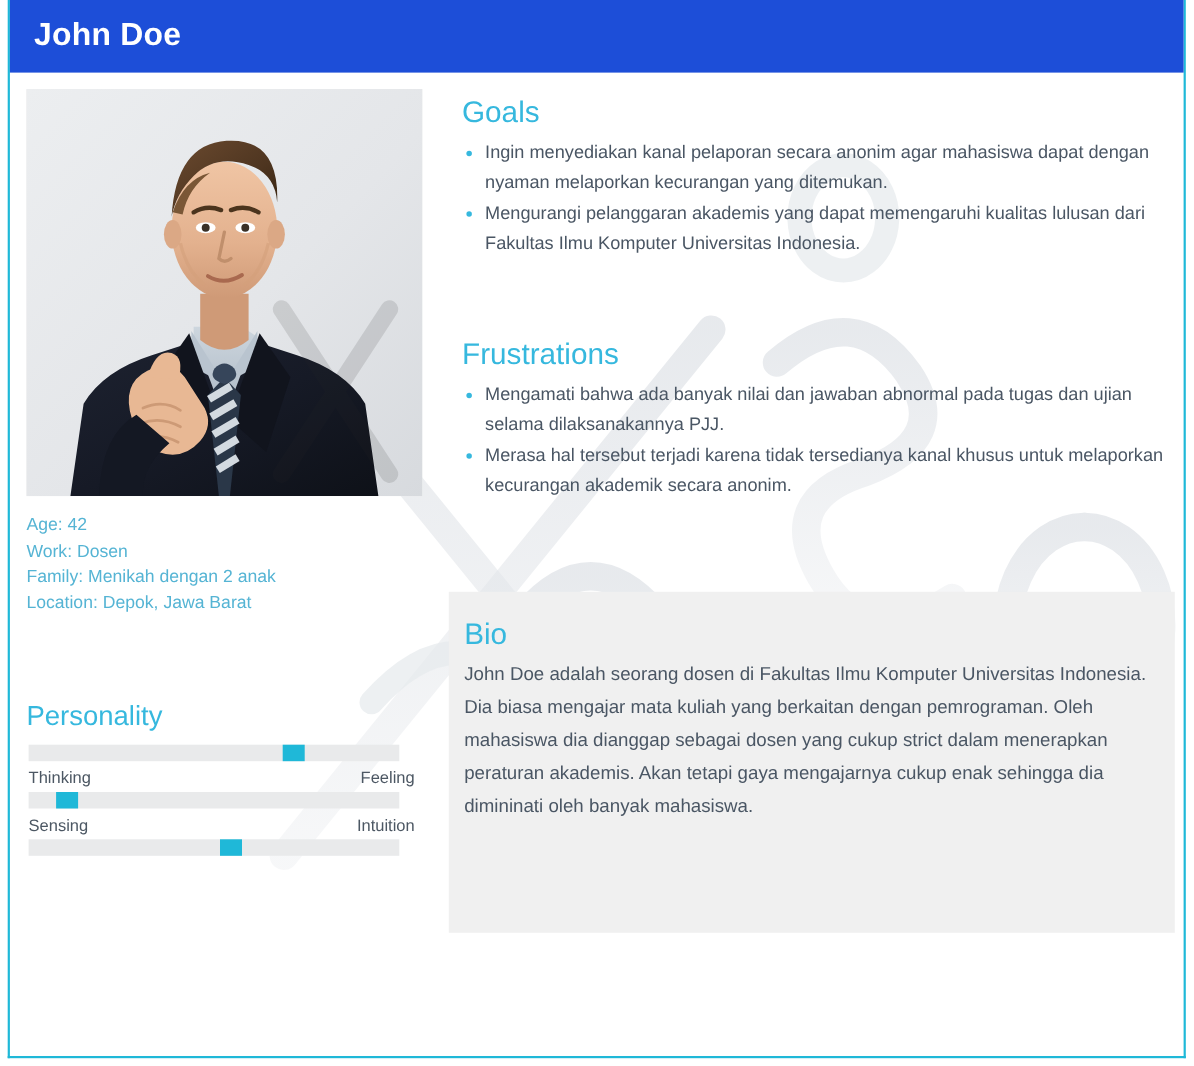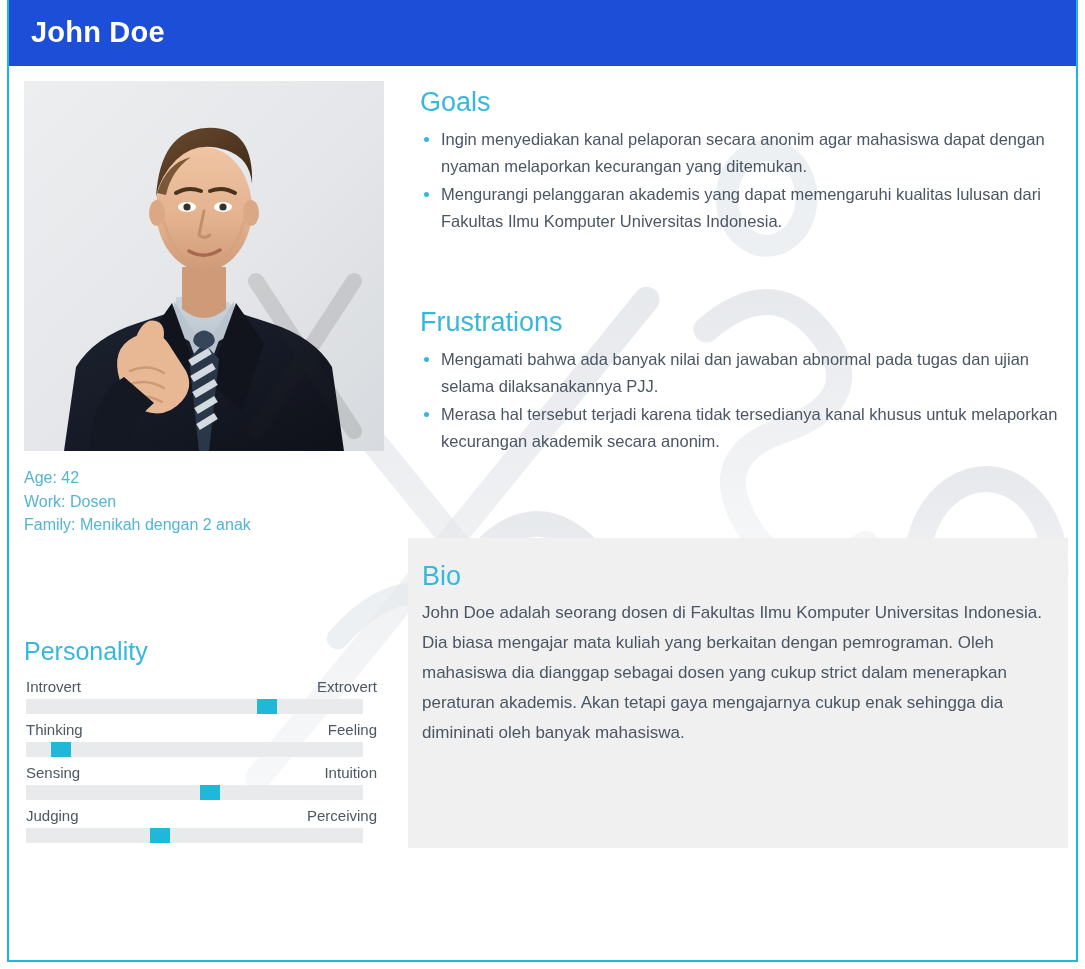--- a/index.html
+++ b/index.html
@@ -329,30 +329,27 @@
               <path d="M330 200 L232 350"></path>
             </g>
           </g>
         </svg>
       </div>
 
       <div class="demographics">
         <div class="dline">Age: 42</div>
         <div class="dline">Work: Dosen</div>
         <div class="dline">Family: Menikah dengan 2 anak</div>
+        <div class="dline">Location: Depok, Jawa Barat</div>
       </div>
 
       <div class="personality">
         <div class="section-title">Personality</div>
 
         <div class="trait">
-          <div class="trait-labels">
-            <span>Introvert</span>
-            <span>Extrovert</span>
-          </div>
           <div class="trait-track">
             <div class="trait-handle" style="left: 231px;"></div>
           </div>
         </div>
 
         <div class="trait">
           <div class="trait-labels">
             <span>Thinking</span>
             <span>Feeling</span>
           </div>
@@ -364,29 +361,20 @@
         <div class="trait">
           <div class="trait-labels">
             <span>Sensing</span>
             <span>Intuition</span>
           </div>
           <div class="trait-track">
             <div class="trait-handle" style="left: 174px;"></div>
           </div>
         </div>
 
-        <div class="trait">
-          <div class="trait-labels">
-            <span>Judging</span>
-            <span>Perceiving</span>
-          </div>
-          <div class="trait-track">
-            <div class="trait-handle" style="left: 124px;"></div>
-          </div>
-        </div>
       </div>
     </div>
 
     <div class="right-col">
 
       <div class="rsection goals-sec">
         <h2>Goals</h2>
         <ul class="bullets">
           <li>Ingin menyediakan kanal pelaporan secara anonim agar mahasiswa dapat dengan nyaman melaporkan kecurangan yang ditemukan.</li>
           <li>Mengurangi pelanggaran akademis yang dapat memengaruhi kualitas lulusan dari Fakultas Ilmu Komputer Universitas Indonesia.</li>

